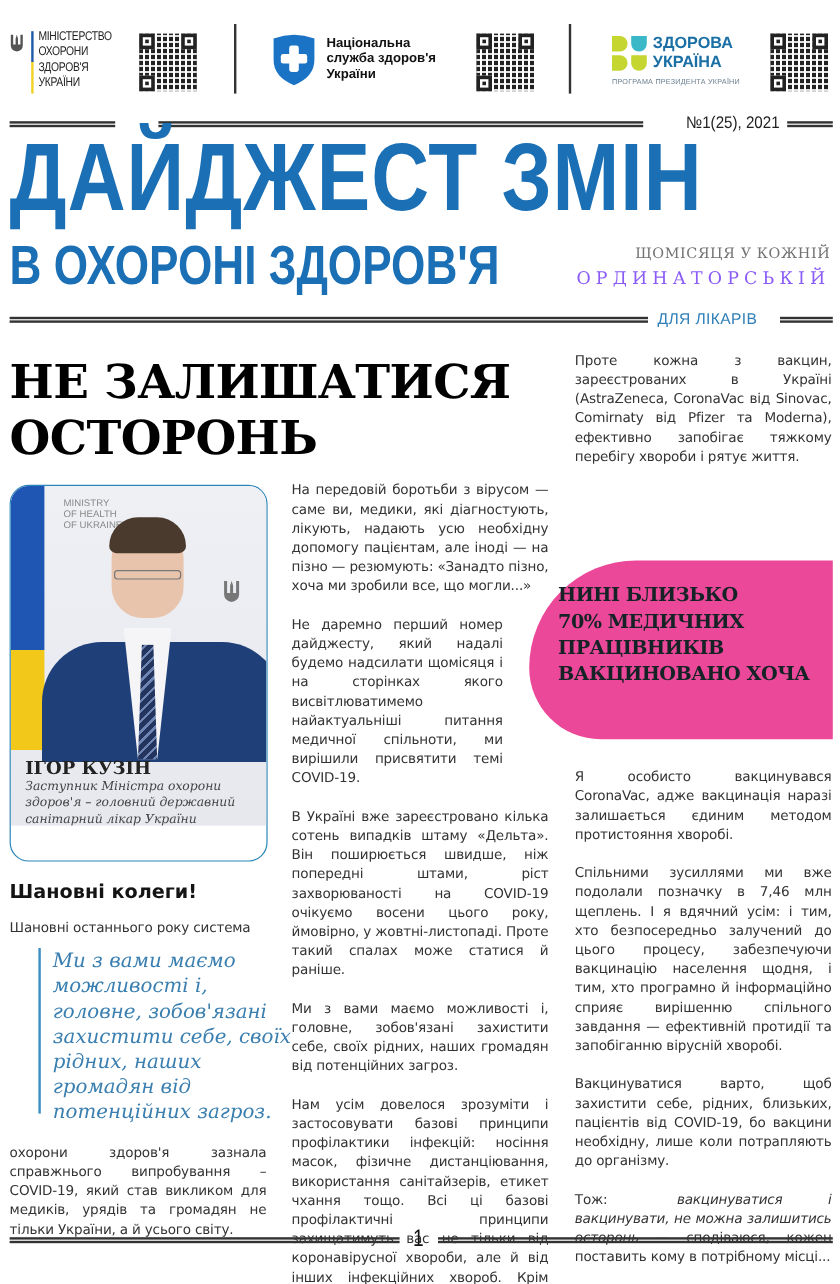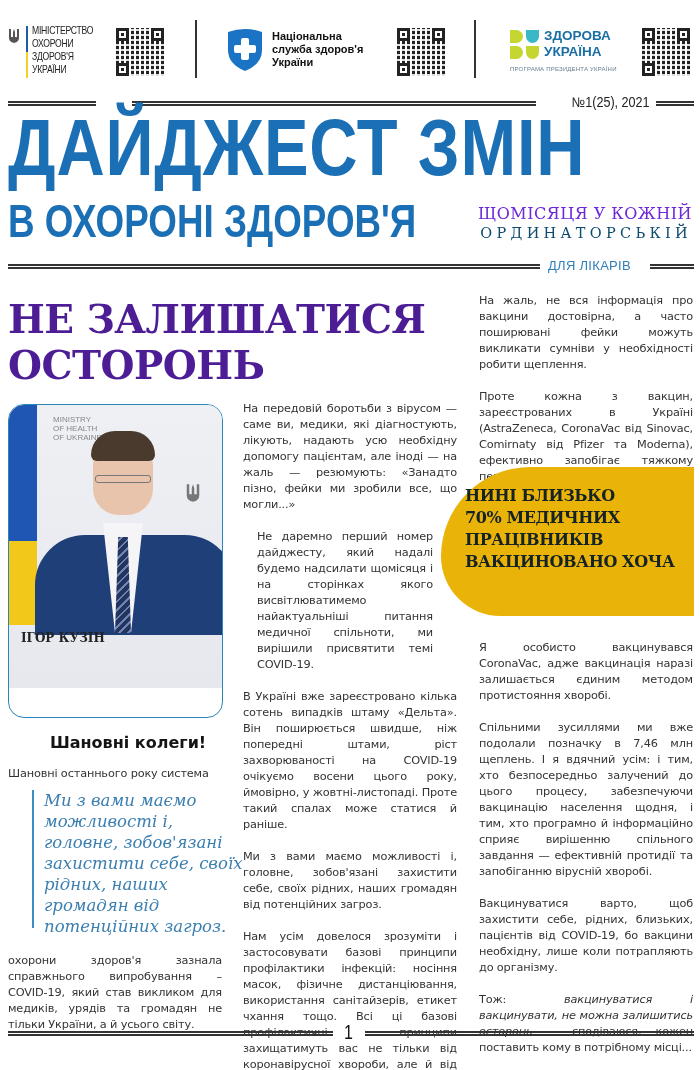--- a/index.html
+++ b/index.html
@@ -28,50 +28,50 @@
   .zu .sq { position:absolute; width:13px; height:13px; }
   .zu .name { position:absolute; left:34px; top:0; font-family:"Liberation Sans", sans-serif; font-size:13.5px; line-height:16px; color:#1a6fa5; white-space:nowrap; }
   .zu .sub { position:absolute; left:0; top:38px; font-family:"Liberation Sans", sans-serif; font-size:6px; color:#6a7f8f; white-space:nowrap; letter-spacing:0.2px; }
 
   
   .rule { position:absolute; height:5px; border-top:2px solid #333; border-bottom:2px solid #333; box-sizing:border-box; }
 
   .issue { right:14px; top:94px; font-family:"Liberation Sans", sans-serif; font-size:14px; color:#222; white-space:nowrap; transform:scaleX(0.9); transform-origin:right top; }
   .title1 { left:8px; top:106px; font-family:"Liberation Sans", sans-serif; font-weight:bold; font-size:80px; line-height:84px; color:#1a6fb5; letter-spacing:1px; white-space:nowrap; transform:scaleX(0.835); transform-origin:left top; }
   .title2 { left:8px; top:196px; font-family:"Liberation Sans", sans-serif; font-weight:bold; font-size:46px; line-height:50px; color:#1a6fb5; white-space:nowrap; transform:scaleX(0.8); transform-origin:left top; }
-  .tag1 { right:8px; top:204px; font-family:"DejaVu Serif", serif; font-size:16px; color:#6d28d9; white-space:nowrap; letter-spacing:0.5px; }
-  .tag2 { right:8px; top:225px; font-family:"DejaVu Serif", serif; font-size:14.5px; color:#0c4a6e; white-space:nowrap; letter-spacing:4.3px; }
+  .tag1 { right:8px; top:204px; font-family:"DejaVu Serif", serif; font-size:12px; color:#737373; white-space:nowrap; letter-spacing:0.5px; }
+  .tag2 { right:8px; top:225px; font-family:"DejaVu Serif", serif; font-size:14.5px; color:#8b5cf6; white-space:nowrap; letter-spacing:4.3px; }
   .forwhom { left:548px; top:258px; font-family:"Liberation Sans", sans-serif; font-size:13px; color:#2f7fb8; white-space:nowrap; letter-spacing:0.3px; }
 
-  .headline { left:8px; top:296px; font-family:"DejaVu Serif", serif; font-weight:bold; font-size:39px; line-height:46px; color:#4c1d95; letter-spacing:-0.5px; }
+  .headline { left:8px; top:296px; font-family:"DejaVu Serif", serif; font-weight:bold; font-size:39px; line-height:46px; color:#000000; letter-spacing:-0.5px; }
 
   
   .p { font-family:"DejaVu Sans", sans-serif; font-size:11.3px; line-height:16px; color:#333; text-align:justify; letter-spacing:-0.15px; }
   .p p { margin:0 0 16px 0; }
   .p em { font-style:italic;margin-left:20px; }
 
   
   .card { left:8px; top:404px; width:215px; height:314px; border:1.5px solid #2a86b8; border-radius:16px; overflow:hidden; box-sizing:border-box; background:#fff; }
   .photo { position:absolute; left:0; top:0; width:100%; height:283px; background:linear-gradient(180deg,#eef0f4 0%, #e6e8ee 100%); overflow:hidden; }
   .flag { position:absolute; left:0; top:0; width:28px; height:220px; background:linear-gradient(180deg,#1f56b3 0%, #1f56b3 62%, #f2c81b 62%, #f2c81b 100%); }
   .mohlogo { position:absolute; left:44px; top:10px; font-family:"Liberation Sans", sans-serif; font-size:8px; line-height:9px; color:#888; }
   .head { position:absolute; left:84px; top:30px; width:60px; height:80px; background:#e9c4ad; border-radius:30px 30px 26px 26px; }
   .hair { position:absolute; left:82px; top:26px; width:64px; height:30px; background:#4a3a2e; border-radius:32px 32px 8px 8px; }
   .glasses { position:absolute; left:86px; top:70px; width:56px; height:8px; border:1px solid #777; border-radius:3px; box-sizing:border-box; }
   .suit { position:absolute; left:26px; top:130px; width:200px; height:100px; background:#1f3f79; border-radius:50px 50px 0 0; }
   .shirt { position:absolute; left:94px; top:118px; width:40px; height:110px; background:#f5f5f7; clip-path:polygon(0 0,100% 0,70% 100%,30% 100%); }
   .tie { position:absolute; left:106px; top:132px; width:16px; height:96px; background:repeating-linear-gradient(135deg,#23355e 0 4px,#6f86b4 4px 6px); clip-path:polygon(20% 0,80% 0,100% 100%,0 100%); }
   .trident2 { position:absolute; left:176px; top:78px; width:16px; height:20px; }
-  .name { position:absolute; left:12px; top:226px; font-family:"DejaVu Serif", serif; font-weight:bold; font-size:12px; color:#222; }
+  .name { position:absolute; left:12px; top:226px; font-family:"DejaVu Serif", serif; font-weight:bold; font-size:15px; color:#222; }
   .role { position:absolute; left:12px; top:243px; width:196px; font-family:"DejaVu Serif", serif; font-style:italic; font-size:10.3px; line-height:14px; color:#444; }
 
-  .greet { left:8px; top:733px; font-family:"DejaVu Sans", sans-serif; font-weight:bold; font-size:16px; color:#141414;margin-left:42px; }
+  .greet { left:8px; top:733px; font-family:"DejaVu Sans", sans-serif; font-weight:bold; font-size:16px; color:#141414; }
   .quote { left:32px; top:790px; width:200px; border-left:2px solid #3a8ec4; padding-left:10px; font-family:"DejaVu Serif", serif; font-style:italic; font-size:16.5px; line-height:21px; color:#3a7fb0; height:138px; }
 
-  .callout { left:441px; top:467px; width:253px; height:149px; background:#eab308; border-radius:90px 0 0 60px; }
+  .callout { left:441px; top:467px; width:253px; height:149px; background:#ec4899; border-radius:90px 0 0 60px; }
   .callout-text { position:absolute; left:24px; top:18px; font-family:"DejaVu Serif", serif; font-weight:bold; font-size:16px; line-height:22px; color:#152326; white-space:nowrap; letter-spacing:-0.4px; }
 
   .pagenum { left:343px; top:1021px; font-family:"Liberation Sans", sans-serif; font-size:20px; color:#111; transform:scaleX(0.8); }
 </style>
 </head>
 <body>
 
 <div class="abs moh">
   <svg class="trident" viewBox="0 0 12 16">
       <path d="M1 1 L1 10 Q1 14 6 15 Q11 14 11 10 L11 1 L9 1 L9 9 L7 9 L7 4 L6 1 L5 4 L5 9 L3 9 L3 1 Z" fill="#555"></path>
@@ -161,37 +161,37 @@
         <path d="M1 1 L1 10 Q1 14 6 15 Q11 14 11 10 L11 1 L9 1 L9 9 L7 9 L7 4 L6 1 L5 4 L5 9 L3 9 L3 1 Z" fill="#777"></path>
       </svg>
     <div class="suit"></div>
     <div class="shirt"></div>
     <div class="tie"></div>
     <div class="head"></div>
     <div class="hair"></div>
     <div class="glasses"></div>
   </div>
   <div class="name">ІГОР КУЗІН</div>
+  <div class="role">Заступник Міністра охорони здоров'я – головний державний санітарний лікар України</div>
 </div>
 
 <div class="abs greet">Шановні колеги!</div>
 <div class="abs p" style="left:8px;top:766px;width:214px;">Шановні останнього року система</div>
 <div class="abs quote">Ми з вами маємо можливості і, головне, зобов'язані захистити себе, своїх рідних, наших громадян від потенційних загроз.</div>
 <div class="abs p" style="left:8px;top:953px;width:214px;">охорони здоров'я зазнала справжнього випробування – COVID-19, який став викликом для медиків, урядів та громадян не тільки України, а й усього світу.</div>
 
 <div class="abs p" style="left:243px;top:401px;width:214px;">
-  <p>На передовій боротьби з вірусом — саме ви, медики, які діагностують, лікують, надають усю необхідну допомогу пацієнтам, але іноді — на жаль — резюмують: «Занадто пізно, фейки ми зробили все, що могли...»</p>
-  <p style="width:176px;margin-left:14px;">Не даремно перший номер дайджесту, який надалі будемо надсилати щомісяця і на сторінках якого висвітлюватимемо найактуальніші питання медичної спільноти, ми вирішили присвятити темі COVID-19.</p>
+  <p>На передовій боротьби з вірусом — саме ви, медики, які діагностують, лікують, надають усю необхідну допомогу пацієнтам, але іноді — на пізно — резюмують: «Занадто пізно, хоча ми зробили все, що могли...»</p>
+  <p style="width:176px;">Не даремно перший номер дайджесту, який надалі будемо надсилати щомісяця і на сторінках якого висвітлюватимемо найактуальніші питання медичної спільноти, ми вирішили присвятити темі COVID-19.</p>
   <p>В Україні вже зареєстровано кілька сотень випадків штаму «Дельта». Він поширюється швидше, ніж попередні штами, ріст захворюваності на COVID-19 очікуємо восени цього року, ймовірно, у жовтні-листопаді. Проте такий спалах може статися й раніше.</p>
   <p>Ми з вами маємо можливості і, головне, зобов'язані захистити себе, своїх рідних, наших громадян від потенційних загроз.</p>
   <p>Нам усім довелося зрозуміти і застосовувати базові принципи профілактики інфекцій: носіння масок, фізичне дистанціювання, використання санітайзерів, етикет чхання тощо. Всі ці базові профілактичні принципи захищатимуть вас не тільки від коронавірусної хвороби, але й від інших інфекційних хвороб. Крім того, вакцинація є зараз найбільш ефективним і надійним засобом профілактики.</p>
 </div>
 
 <div class="abs p" style="left:479px;top:293px;width:214px;">
-  <p>На жаль, не вся інформація про вакцини достовірна, а часто поширювані фейки можуть викликати сумніви у необхідності робити щеплення.</p>
   <p>Проте кожна з вакцин, зареєстрованих в Україні (AstraZeneca, CoronaVac від Sinovac, Comirnaty від Pfizer та Moderna), ефективно запобігає тяжкому перебігу хвороби і рятує життя.</p>
 </div>
 
 <div class="abs callout">
   <div class="callout-text">
     <div>НИНІ БЛИЗЬКО</div>
     <div>70% МЕДИЧНИХ</div>
     <div>ПРАЦІВНИКІВ</div>
     <div>ВАКЦИНОВАНО ХОЧА</div>
   </div>

